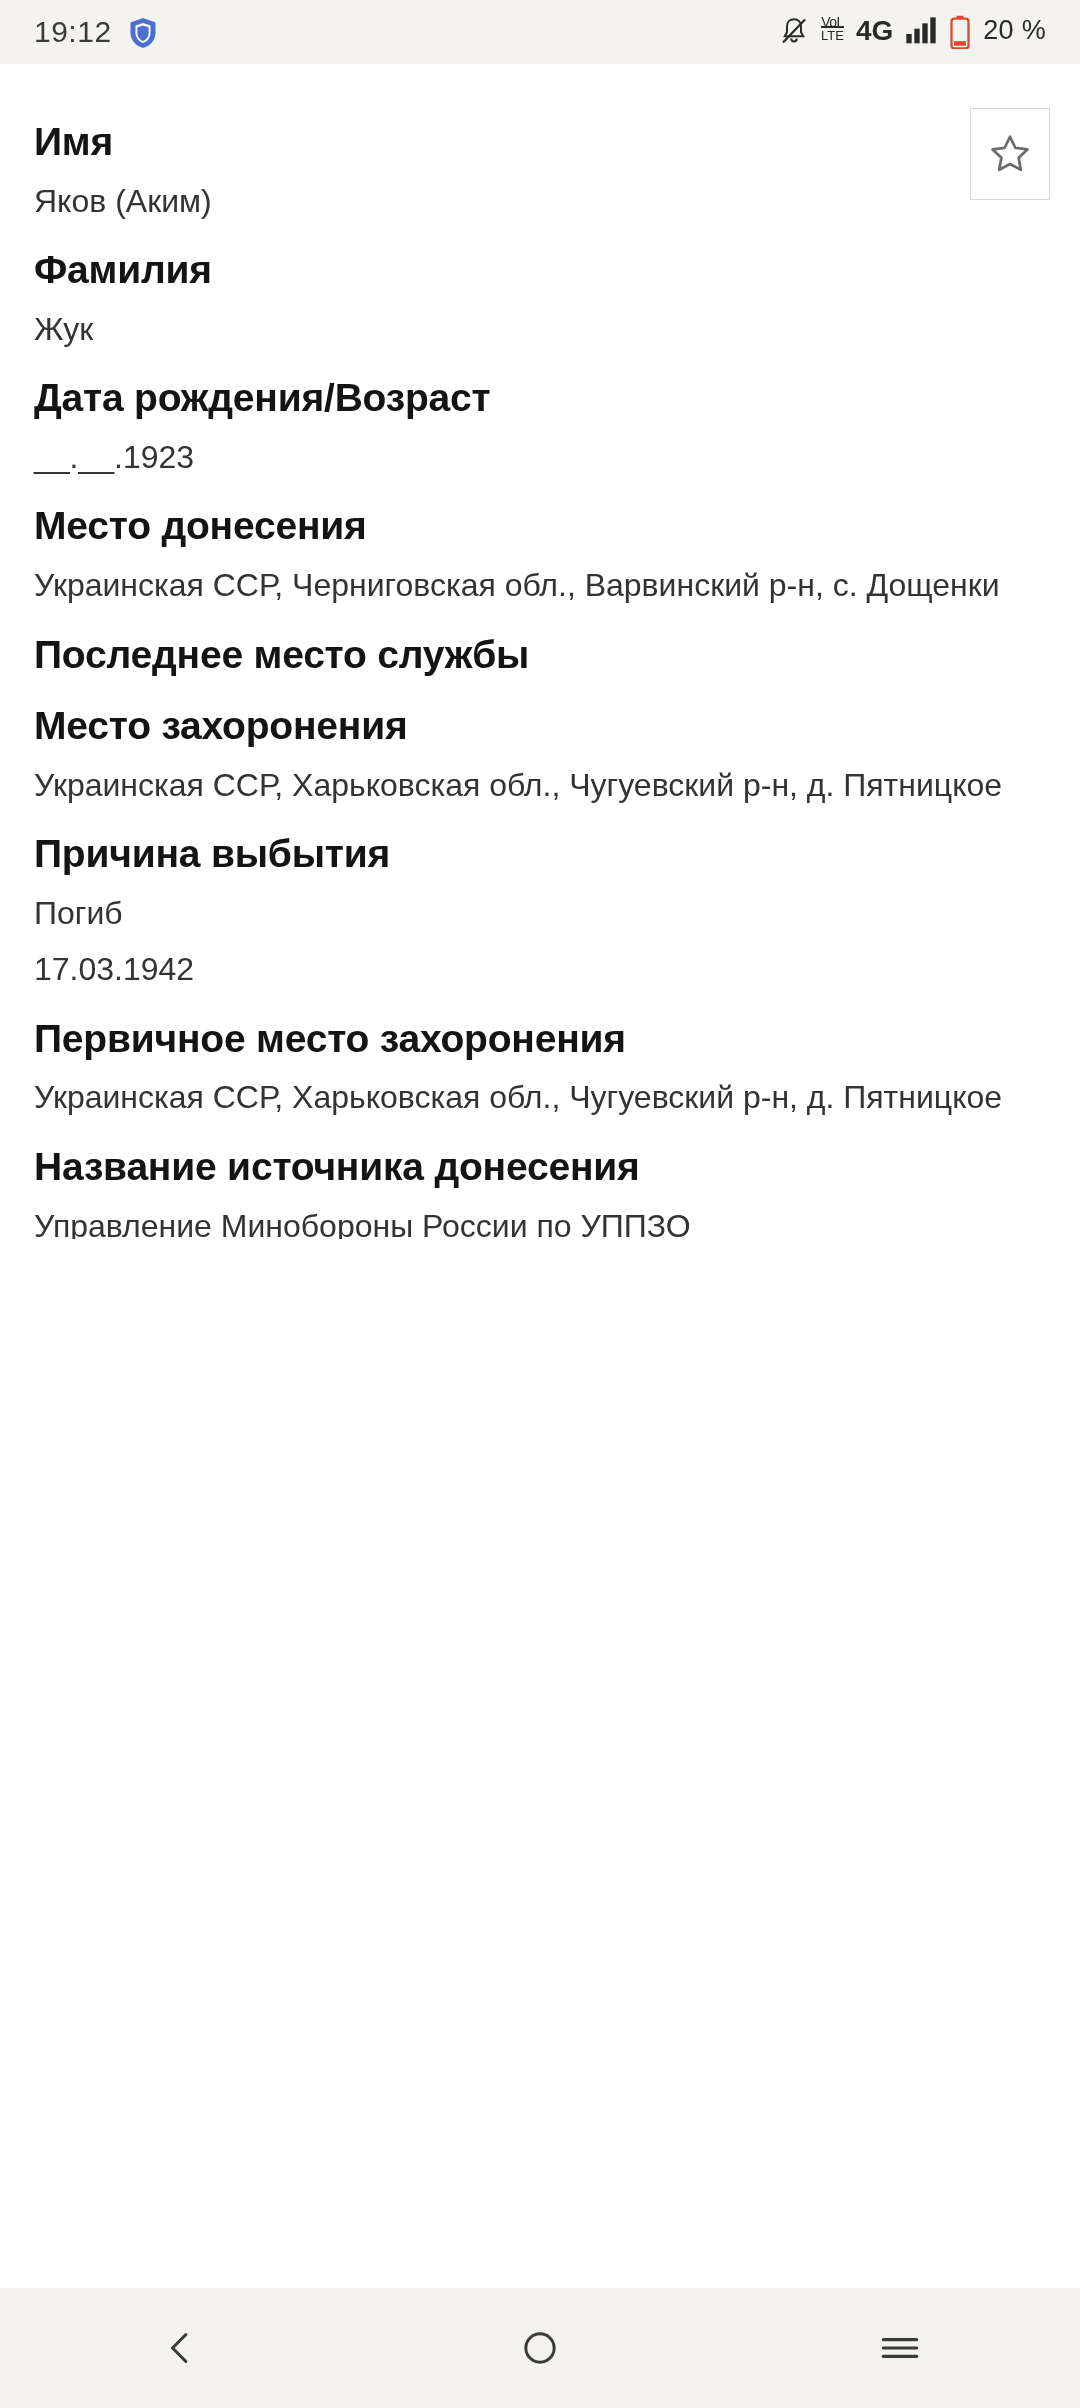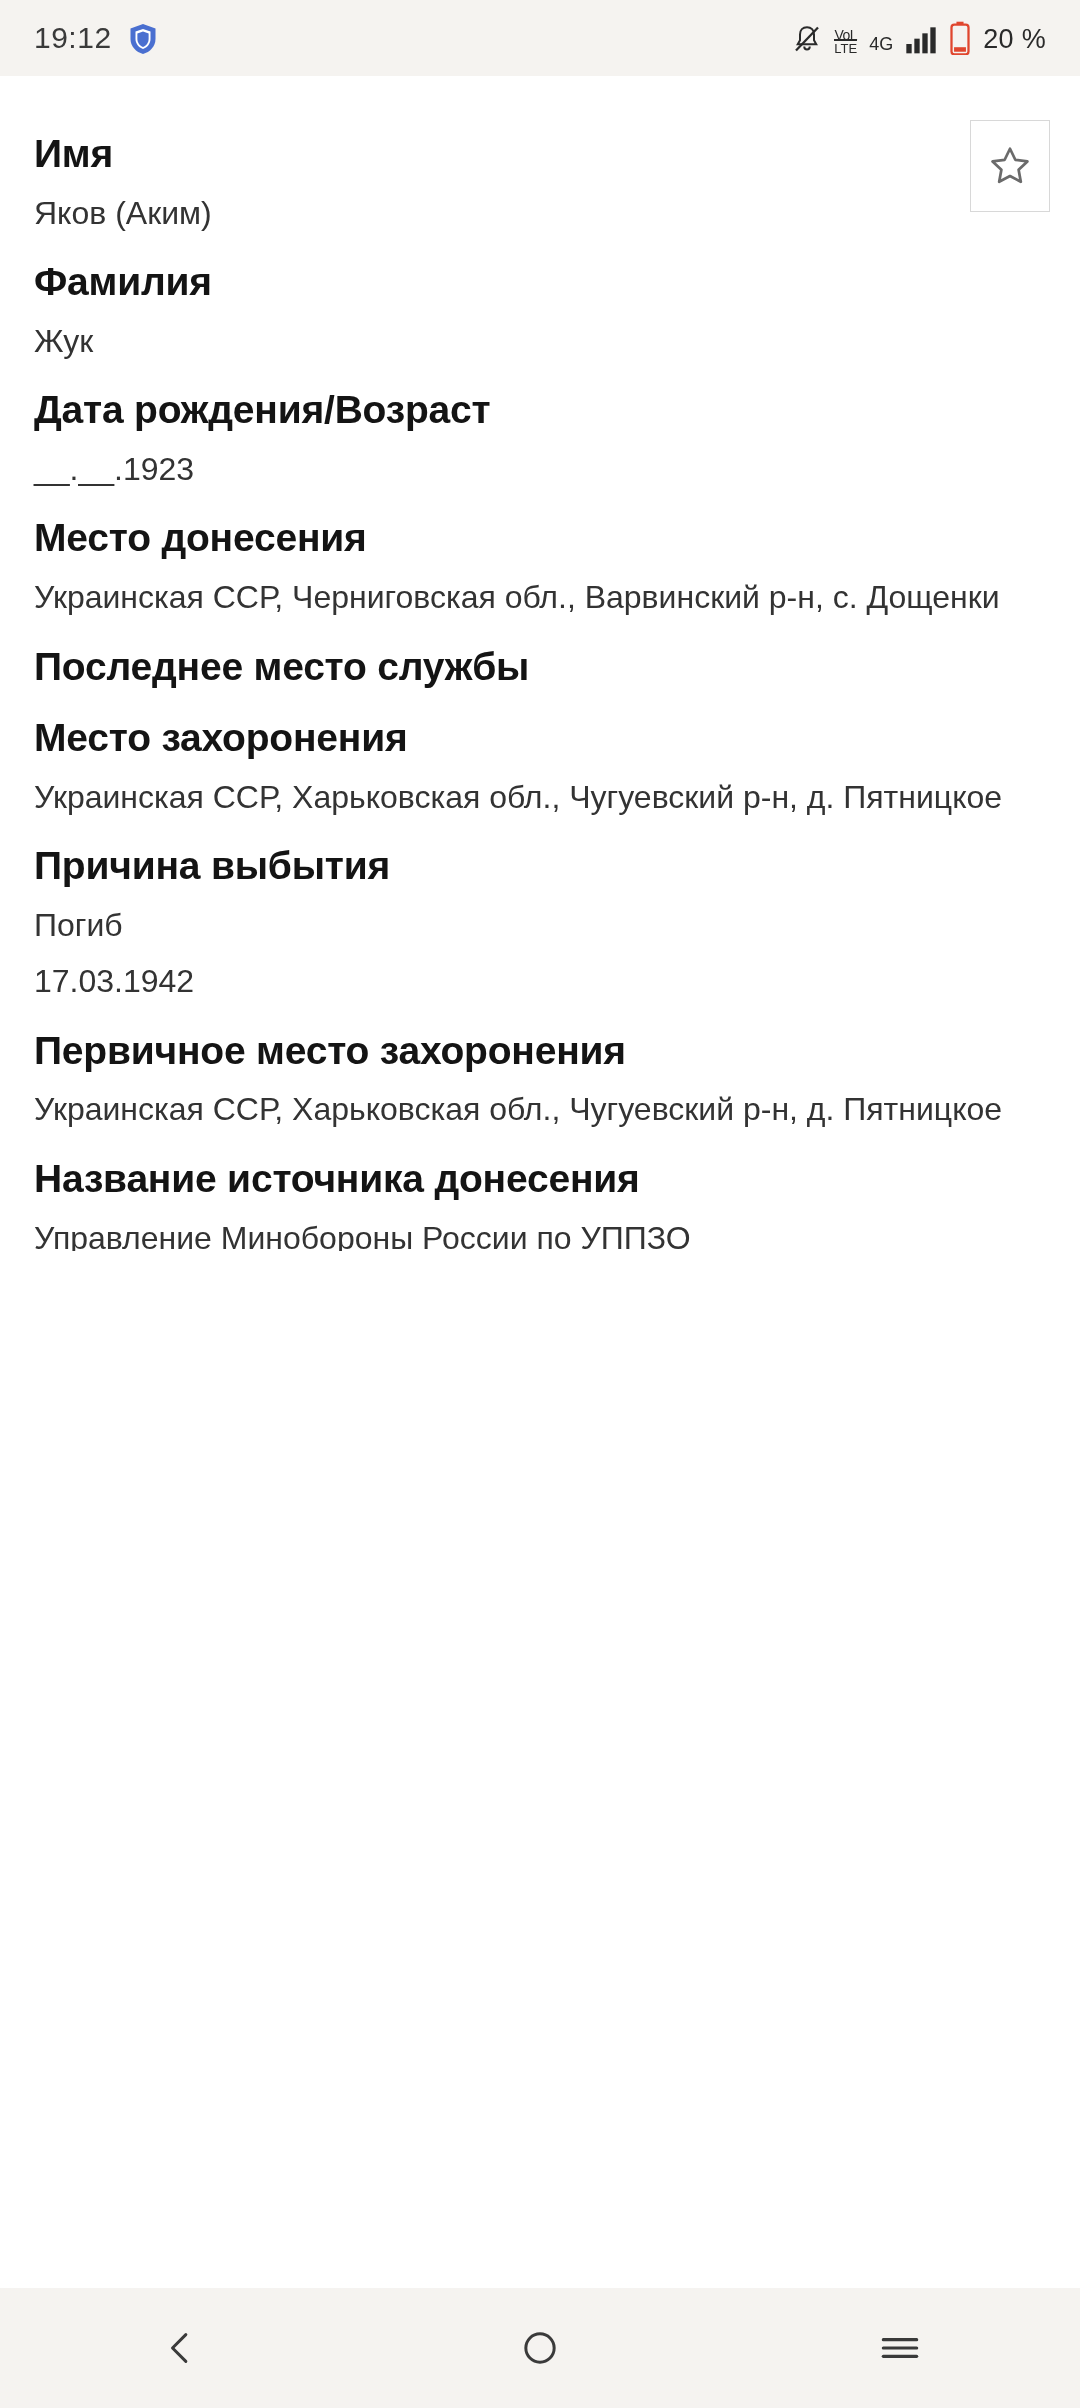--- a/index.html
+++ b/index.html
@@ -6,21 +6,21 @@
   html, body {
     width: 1080px;
     height: 2408px;
     background: #ffffff;
     font-family: "Liberation Sans", sans-serif;
     overflow: hidden;
   }
 
   
   .status-bar {
-    height: 76px;
+    height: 64px;
     background: #f5f3f0;
     display: flex;
     align-items: center;
     justify-content: space-between;
     padding: 0 34px;
     color: #222;
   }
   .status-left {
     display: flex;
     align-items: center;
@@ -31,36 +31,36 @@
     color: #3a3a3a;
     letter-spacing: 0.5px;
   }
   .shield-icon {
     width: 30px; height: 32px;
     display: inline-block;
     position: relative;
   }
   .status-right {
     display: flex;
-    align-items: flex-end;
+    align-items: flex-start;
     gap: 12px;
     font-size: 26px;
     color: #2a2a2a;
   }
   .icon-svg { display: block; }
   .volte-icon {
     font-size: 13px;
     line-height: 1.0;
     text-align: center;
     font-family: "Liberation Sans", sans-serif;
     color: #2a2a2a;
   }
   .volte-icon .top { font-size: 14px; letter-spacing: -0.5px; }
   .volte-icon .bot { font-size: 13px; border-top: 2px solid #2a2a2a; }
-  .net-type { font-size: 18px; font-weight: 400; }
+  .net-type { font-size: 28px; font-weight: 700; }
   .battery-pct { font-size: 27px; letter-spacing: 0.3px; }
 
   
   .content {
     position: relative;
     padding: 30px 34px 0 34px;
     height: calc(2408px - 68px - 120px);
     overflow: hidden;
   }
 

